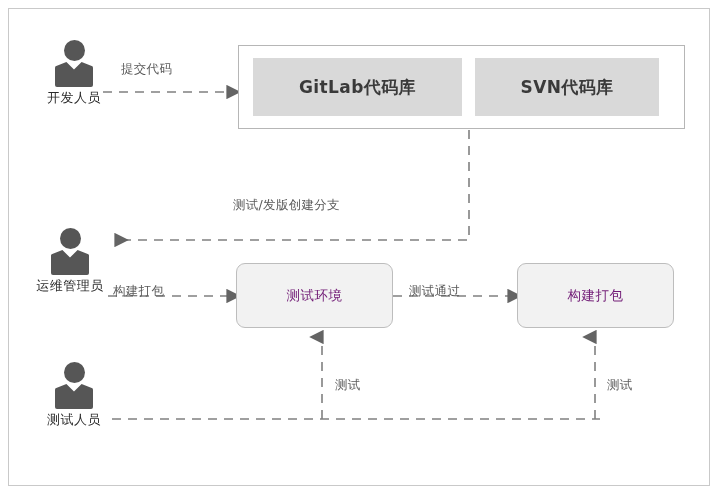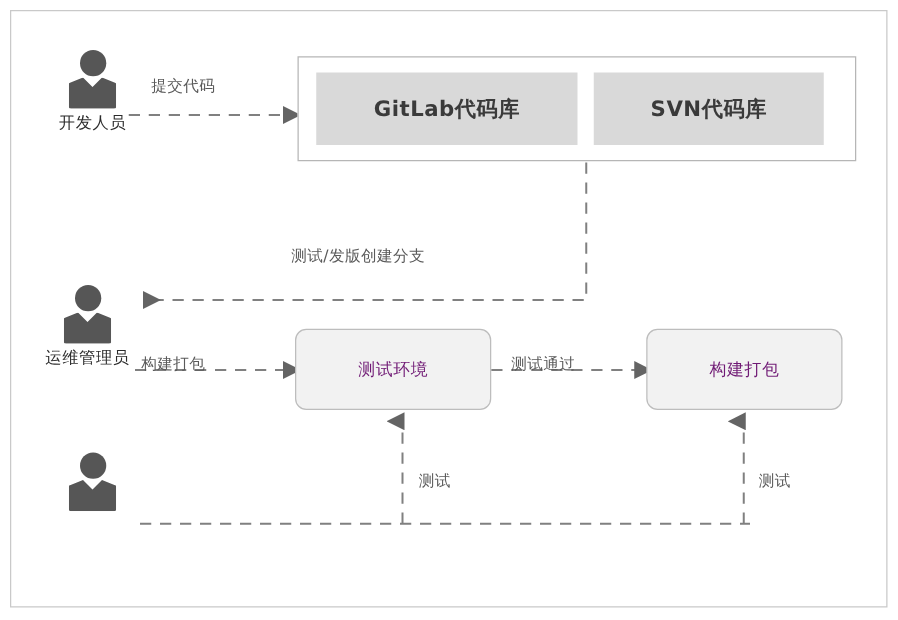--- a/index.html
+++ b/index.html
@@ -182,20 +182,21 @@
       <div class="body"></div>
     </div>
     <div class="caption">运维管理员</div>
   </div>
 
   <div class="actor" style="left:26px; top:362px;">
     <div class="glyph">
       <div class="head"></div>
       <div class="body"></div>
     </div>
+    <div class="caption">测试人员</div>
   </div>
 
   <div class="repo-container">
     <div class="repo-box" id="repo-0">GitLab代码库</div>
     <div class="repo-box" id="repo-1">SVN代码库</div>
   </div>
 
   <div class="env-box" id="env-test">测试环境</div>
   <div class="env-box" id="env-prod">构建打包</div>
 

